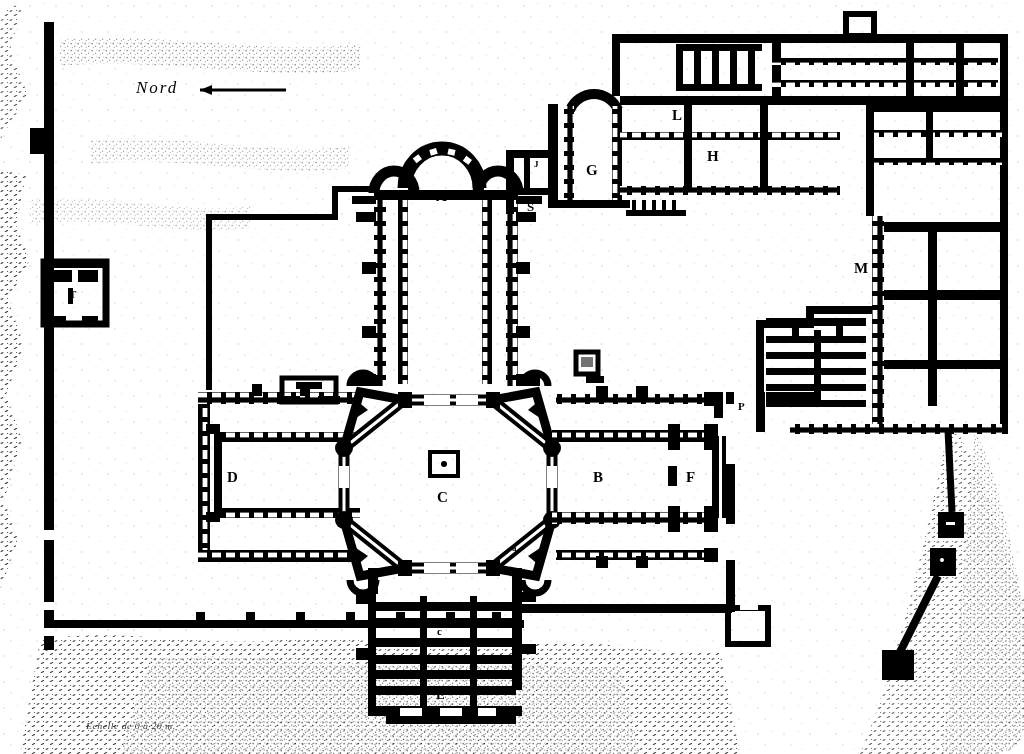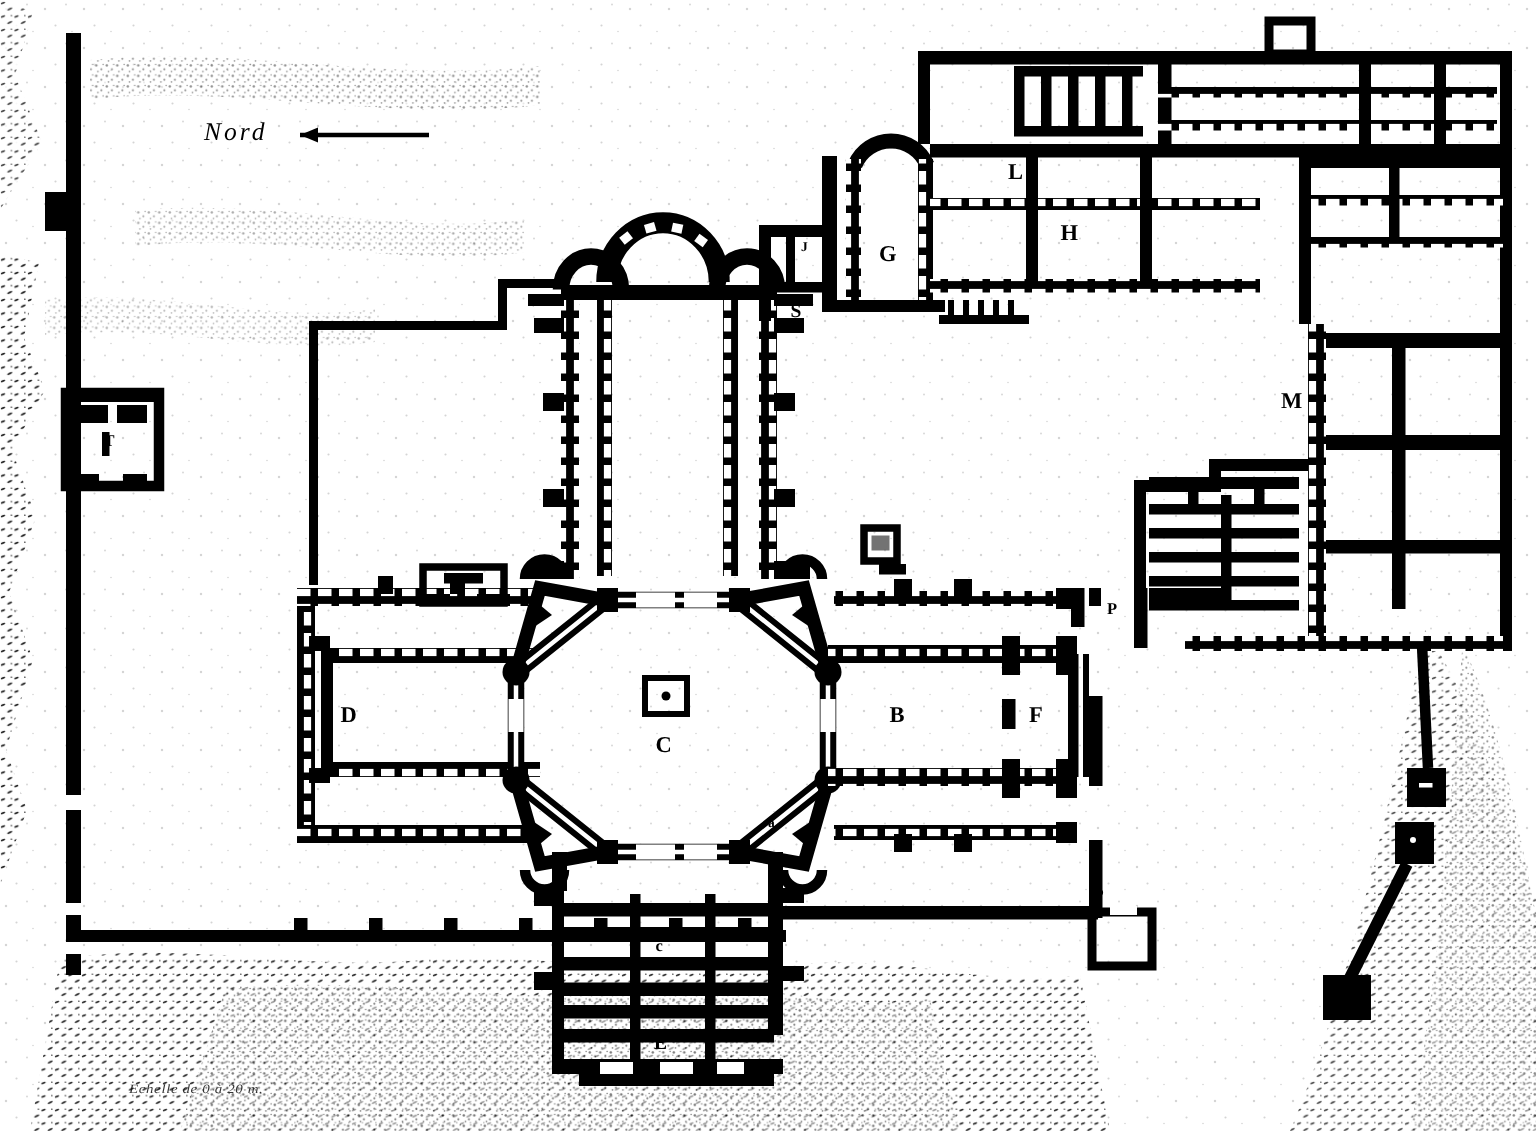--- a/index.html
+++ b/index.html
@@ -1,17 +1,17 @@
 <!DOCTYPE html>
 <html><head>
 <meta charset="utf-8">
 <style>
   html,body{margin:0;padding:0;background:#fff;}
   body{font-family:"Liberation Serif",serif;}
-  #page{position:relative;width:1024px;height:754px;background:#ffffff;overflow:hidden;}
+  #page{position:relative;width:1024px;height:754px;background:#ffffff;overflow:hidden;border-radius:28px;}
   #plan{position:absolute;inset:0;}
   .lbl{position:absolute;font-family:"Liberation Serif",serif;color:#000;
        font-weight:600;letter-spacing:.5px;user-select:none;}
   .lbl-lg{font-size:15px;}
   .lbl-md{font-size:13px;}
   .lbl-sm{font-size:11px;}
   .lbl-xs{font-size:9px;}
   .nord{position:absolute;left:136px;top:78px;font-style:italic;font-size:17px;
         font-family:"Liberation Serif",serif;letter-spacing:2px;color:#000;}
   .scale-cap{position:absolute;left:86px;top:721px;font-size:10px;font-style:italic;

